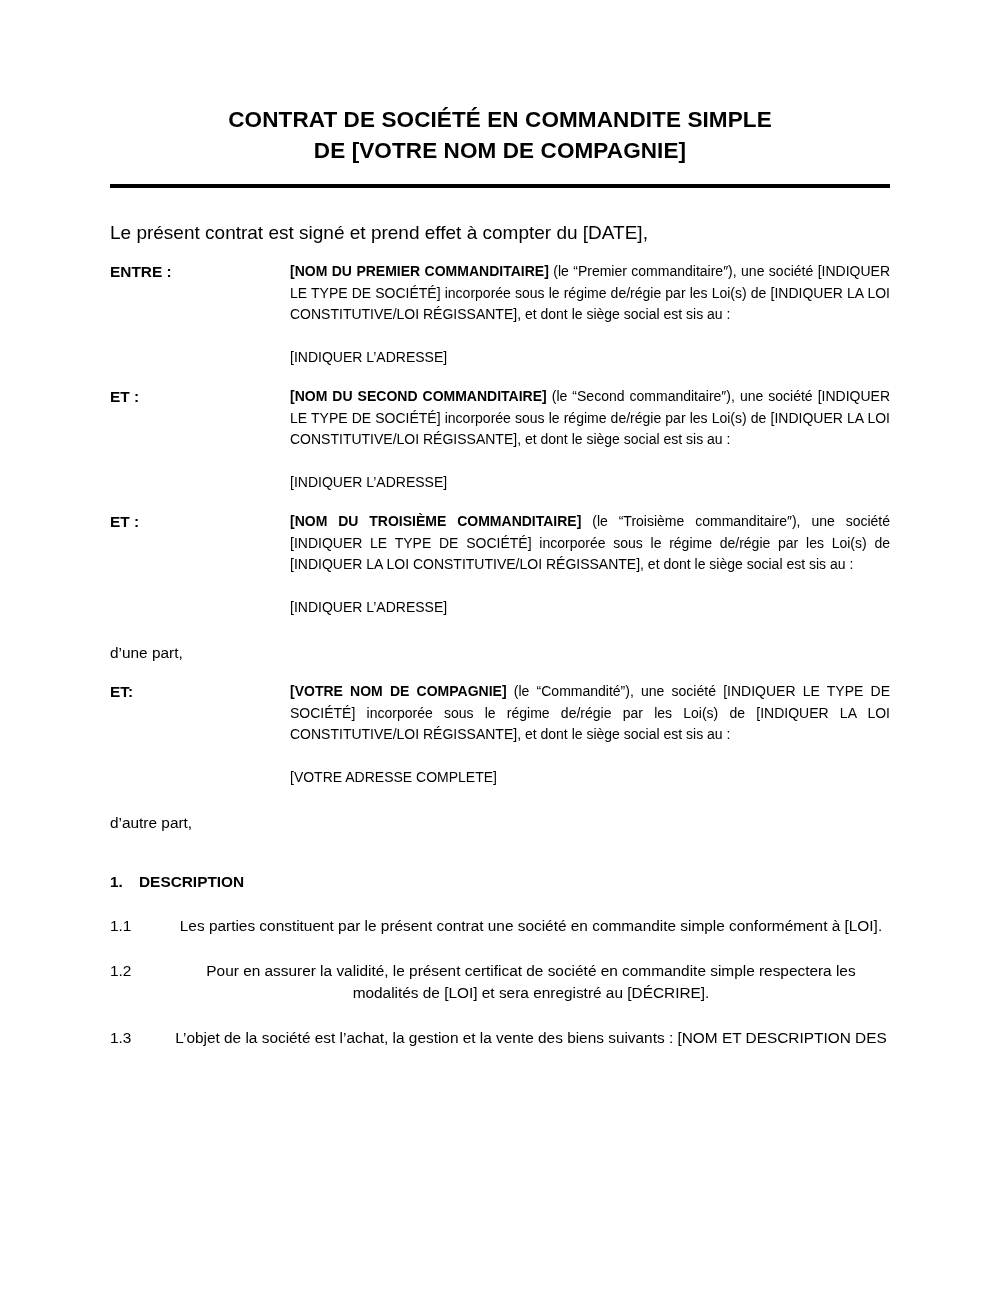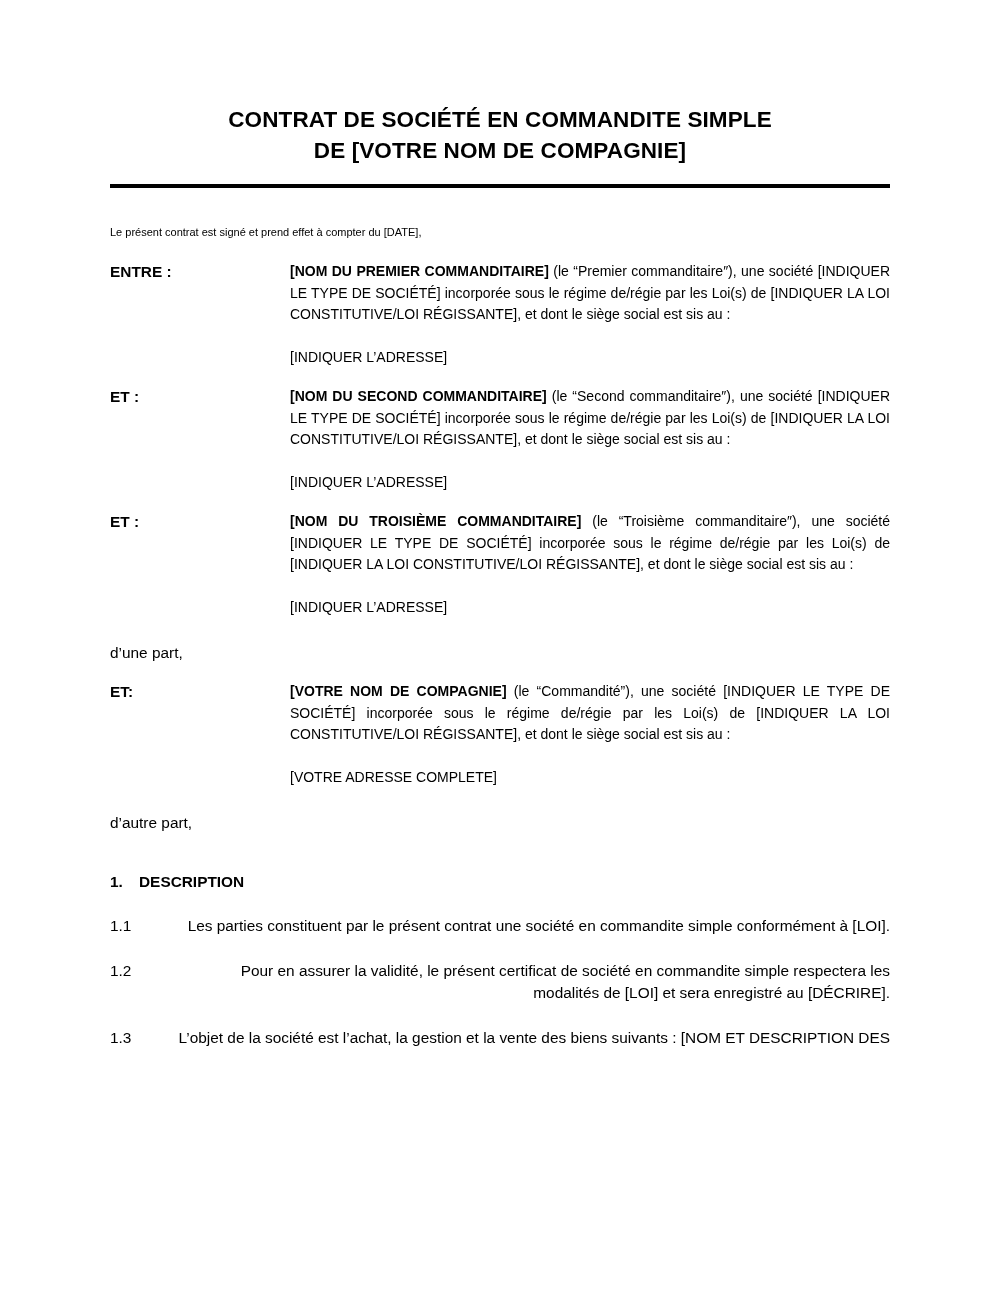--- a/index.html
+++ b/index.html
@@ -41,21 +41,21 @@
   .title-rule {
     margin-top: 18px;
     height: 4px;
     background: #000000;
     width: 780px;
   }
 
   
   .intro {
     margin-top: 34px;
-    font-size: 11px;
+    font-size: 19px;
     line-height: 21px;
   }
 
   
   .party {
     display: flex;
     margin-top: 18px;
   }
   .party-label {
     width: 180px;
@@ -106,21 +106,21 @@
     margin-top: 23px;
     font-size: 15.4px;
     line-height: 22px;
   }
   .clause-num {
     width: 62px;
     flex: 0 0 62px;
   }
   .clause-text {
     flex: 1 1 auto;
-    text-align: right;
+    text-align: center;
   }
 
   
   .footer {
     position: absolute;
     left: 110px;
     top: 1213px;
     width: 780px;
   }
   .footer-rule {

